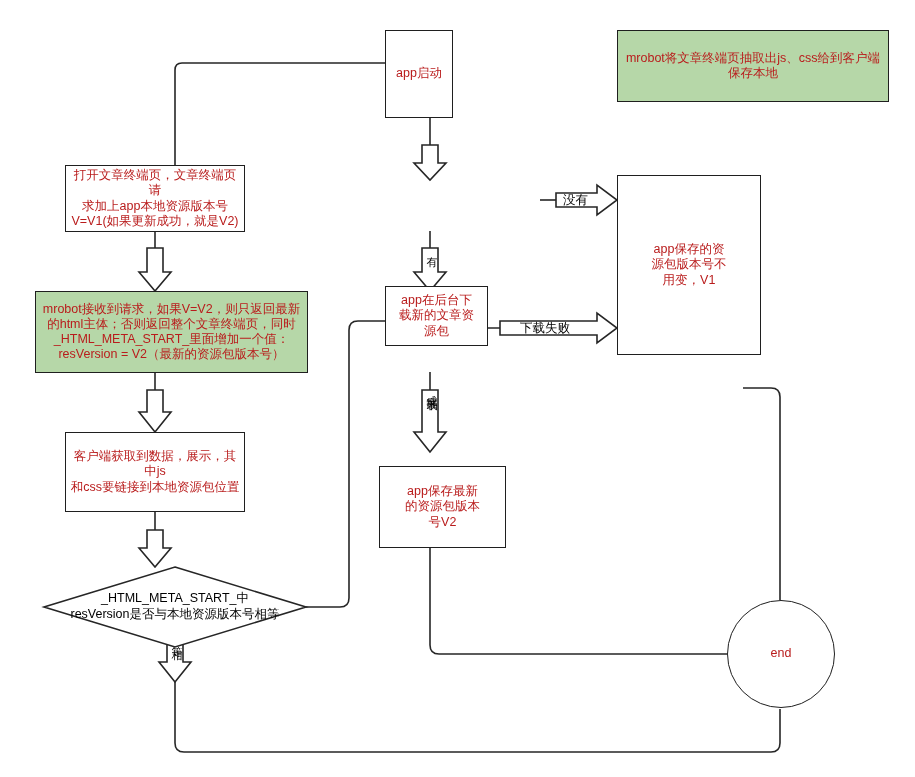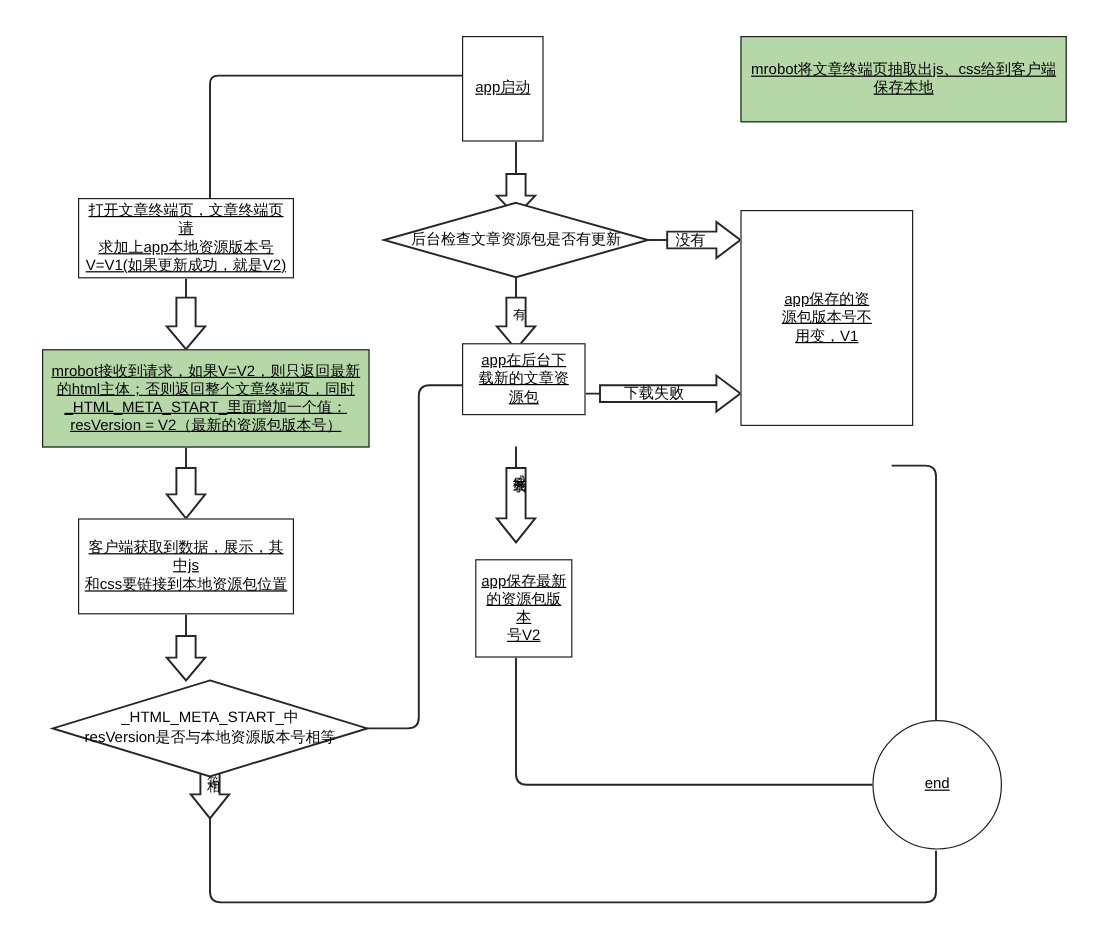--- a/index.html
+++ b/index.html
@@ -20,24 +20,23 @@
     width: 915px;
     height: 777px;
   }
   .node {
     position: absolute;
     box-sizing: border-box;
     display: flex;
     align-items: center;
     justify-content: center;
     text-align: center;
-    color: #000000;
+    color: #b91c1c;
     line-height: 1.22;
     z-index: 3;
-    text-decoration: underline;
   }
   .node .txt {
     display: block;
     white-space: pre-line;
     padding: 0 4px;
   }
   .proc {
     border: 1.6px solid #1f1f1f;
     background: #ffffff;
     font-size: 12.5px;
@@ -173,34 +172,28 @@
 的html主体；否则返回整个文章终端页，同时
 _HTML_META_START_里面增加一个值：
 resVersion = V2（最新的资源包版本号）</span>
   </div>
 
   <div class="node proc" style="left:65px; top:432px; width:180px; height:80px;">
     <span class="txt">客户端获取到数据，展示，其中js
 和css要链接到本地资源包位置</span>
   </div>
 
-  <div class="diamond-wrap" style="left:320px; top:169px; width:220px; height:62px;">
-    <svg width="220" height="62" viewBox="0 0 220 62">
-      <polygon points="110,0 220,31 110,62 0,31" fill="#ffffff" stroke="#262626" stroke-width="1.6"></polygon>
-    </svg>
-    <div class="diamond-label">后台检查文章资源包是否有更新</div>
-  </div>
 
   <div class="node proc" style="left:385px; top:286px; width:103px; height:60px;">
     <span class="txt">app在后台下
 载新的文章资
 源包</span>
   </div>
 
-  <div class="node proc" style="left:396px; top:466px; width:81px; height:82px;">
+  <div class="node proc" style="left:379px; top:466px; width:127px; height:82px;">
     <span class="txt">app保存最新
 的资源包版本
 号V2</span>
   </div>
 
   <div class="node proc" style="left:617px; top:175px; width:144px; height:180px;">
     <span class="txt">app保存的资
 源包版本号不
 用变，V1</span>
   </div>

